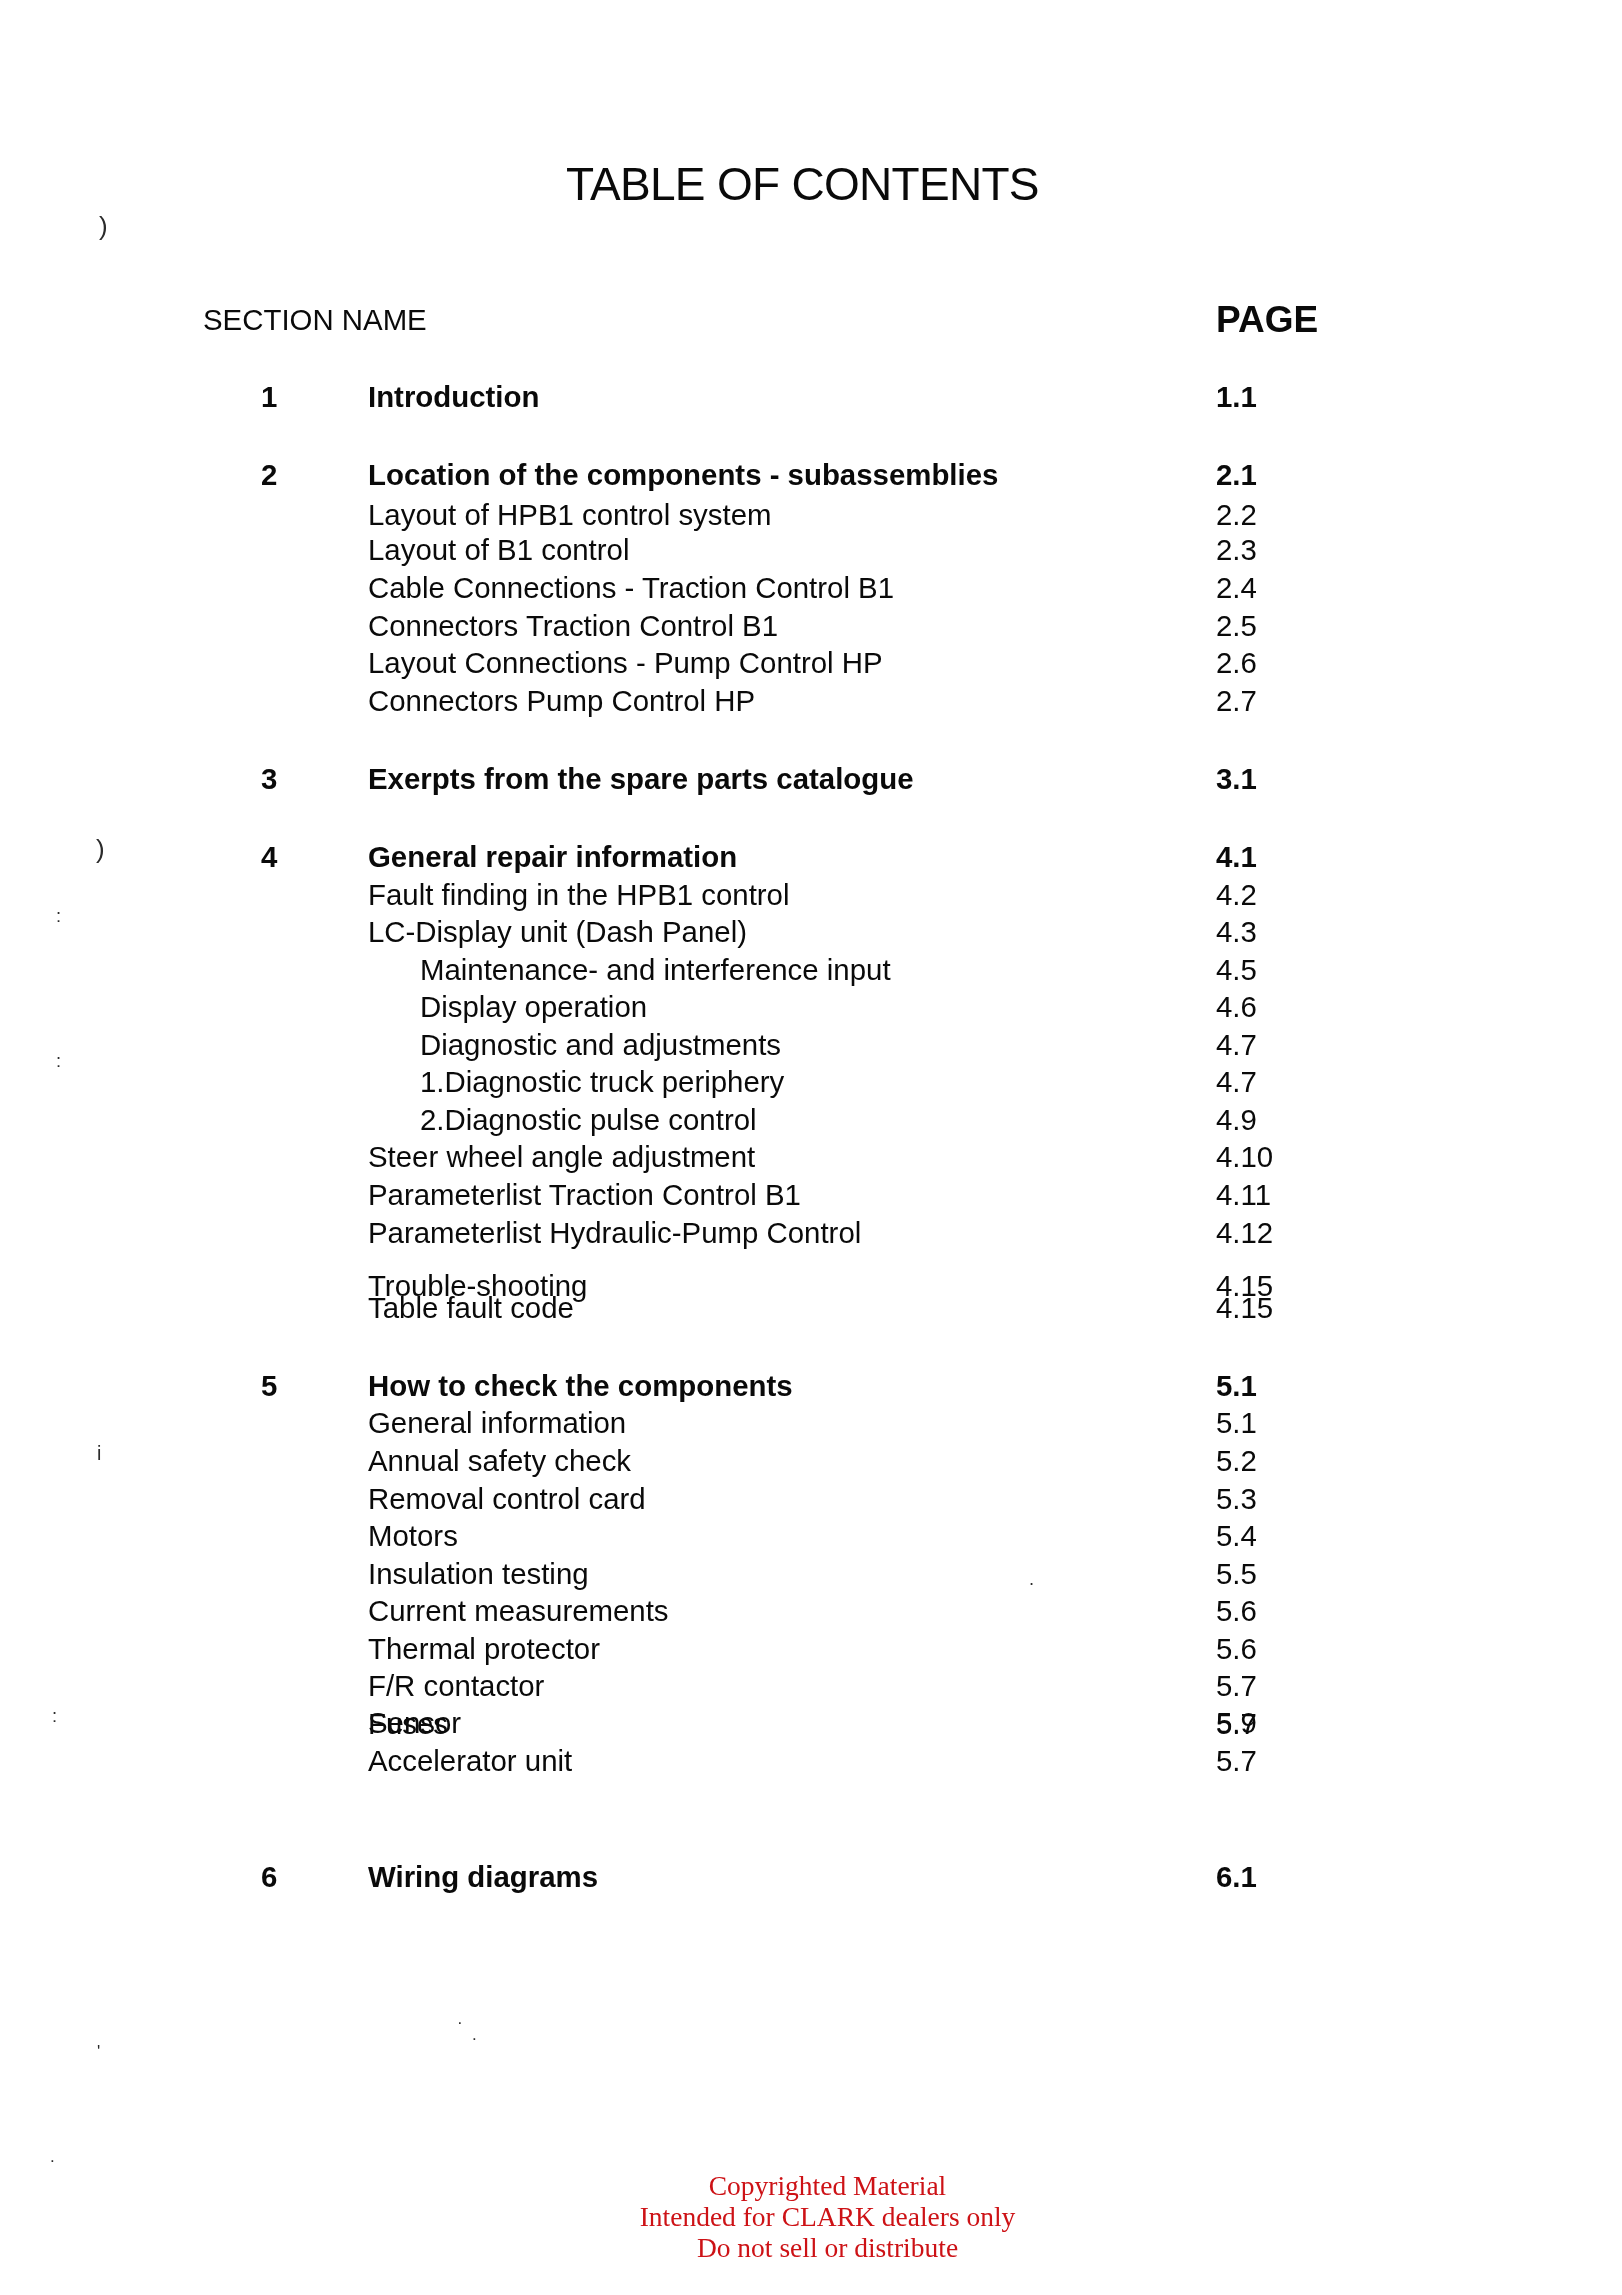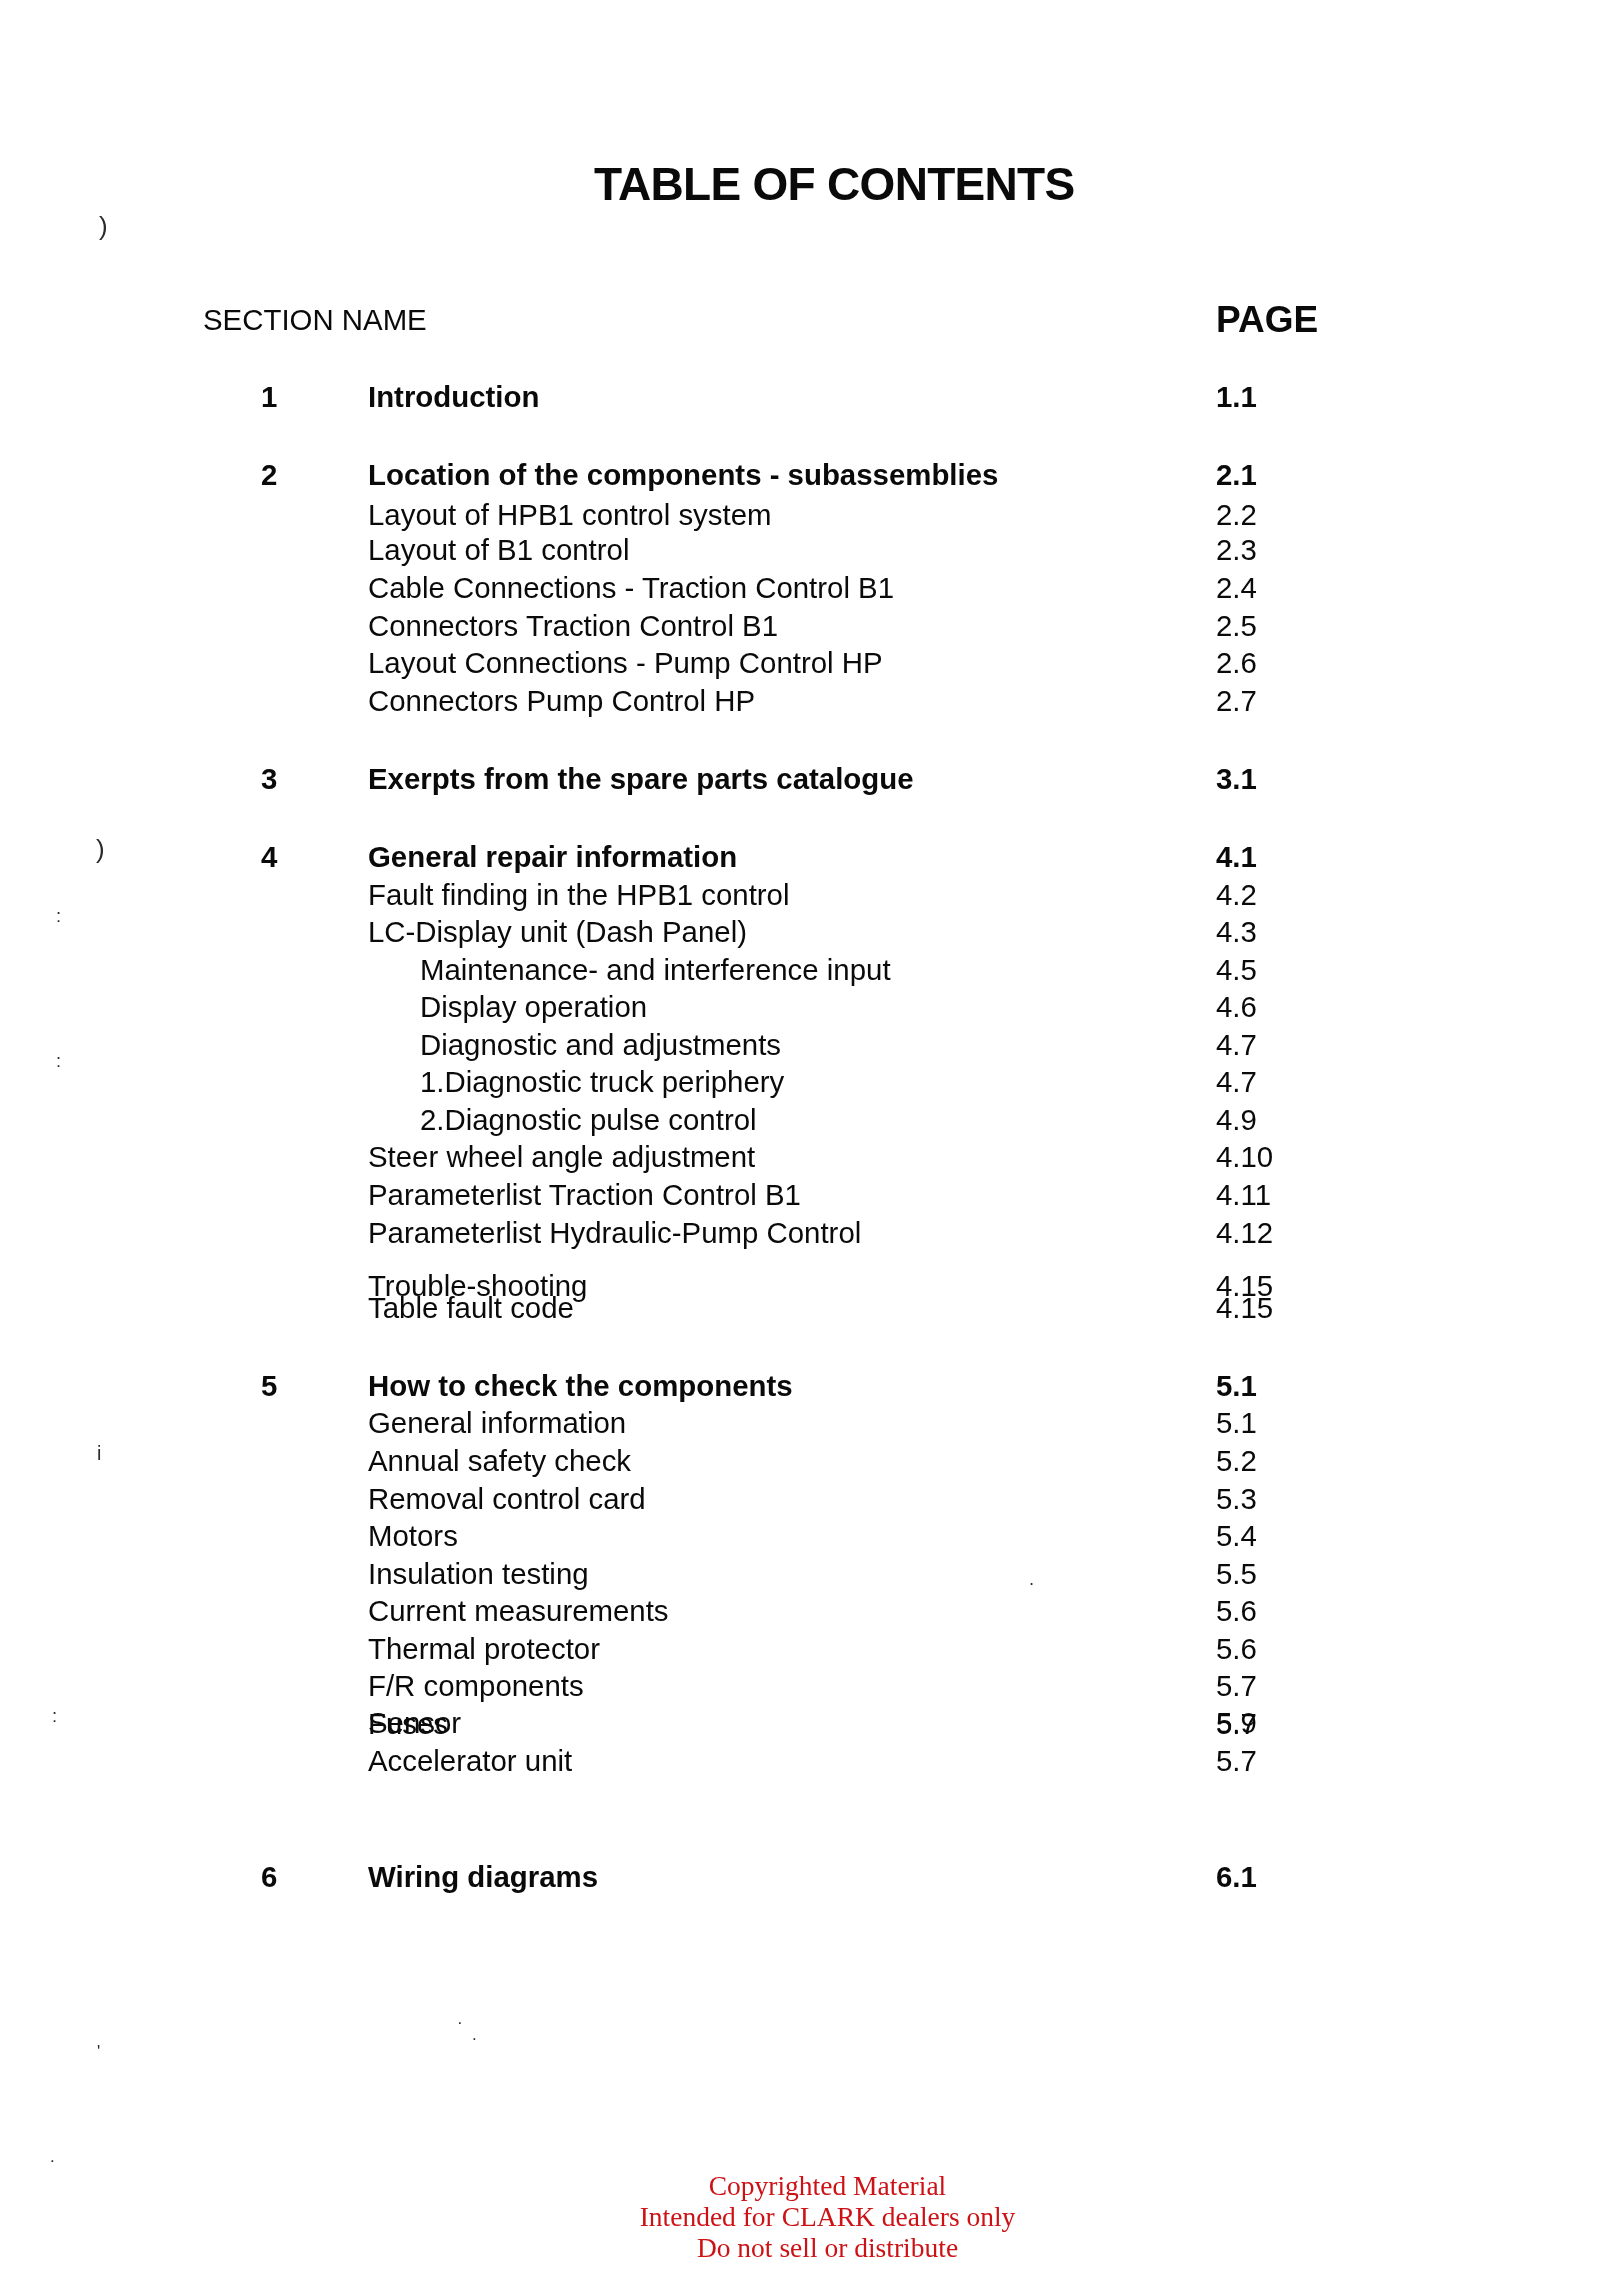--- a/index.html
+++ b/index.html
@@ -8,24 +8,24 @@
     position: relative;
     width: 1623px;
     height: 2295px;
     background: #ffffff;
     overflow: hidden;
     font-family: "Liberation Sans", sans-serif;
     color: #0a0a0a;
   }
   .doc-title {
     position: absolute;
-    left: 594px;
+    left: 566px;
     top: 157px;
     font-size: 46px;
-    font-weight: 700;
+    font-weight: 400;
     letter-spacing: -0.7px;
     white-space: nowrap;
     color: #0a0a0a;
   }
   .col-headers { position: absolute; top: 301px; left: 0; width: 100%; height: 37px; }
   .col-header-section {
     position: absolute; left: 203px;
     font-size: 29.4px; font-weight: 400; line-height: 37px; white-space: nowrap;
   }
   .col-header-page {
@@ -189,21 +189,21 @@
       </div>
       <div class="row" style="top: 1592px;">
         <span class="title">Current measurements</span>
         <span class="pg">5.6</span>
       </div>
       <div class="row" style="top: 1630px;">
         <span class="title">Thermal protector</span>
         <span class="pg">5.6</span>
       </div>
       <div class="row" style="top: 1667px;">
-        <span class="title">F/R components</span>
+        <span class="title">F/R contactor</span>
         <span class="pg">5.7</span>
       </div>
       <div class="row" style="top: 1705px;">
         <span class="title">Fuses</span>
         <span class="pg">5.7</span>
       </div>
       <div class="row" style="top: 1742px;">
         <span class="title">Accelerator unit</span>
         <span class="pg">5.7</span>
       </div>

